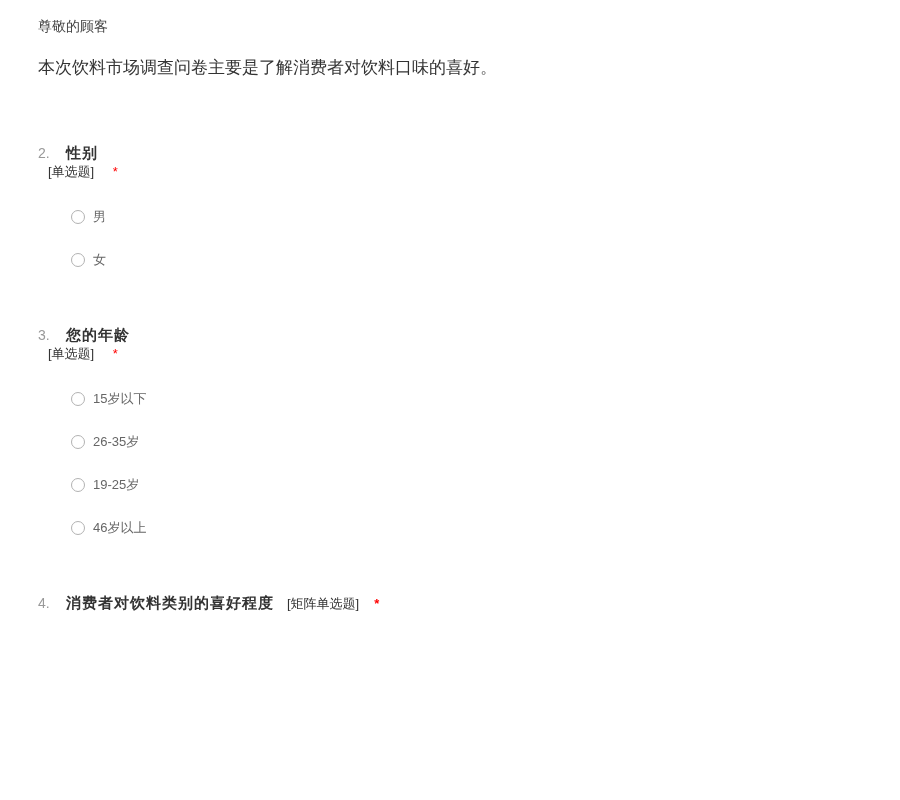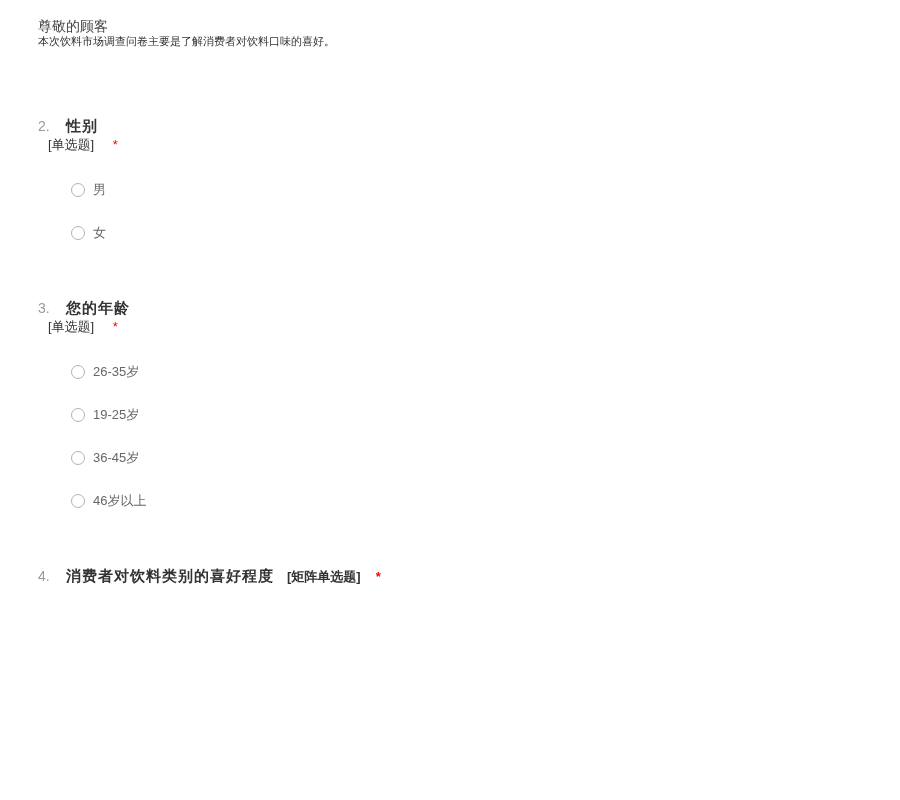--- a/index.html
+++ b/index.html
@@ -15,22 +15,23 @@
     width: 776px;
     height: 800px;
     background: #ffffff;
   }
   .greeting {
     font-size: 14px;
     color: #444444;
     line-height: 16px;
   }
   .description {
-    font-size: 11px;
+    font-size: 17px;
     color: #333333;
+    margin-top: 27px;
     line-height: 14px;
   }
   .question { margin-top: 59px; }
   .question.first { margin-top: 69px; }
   .q-header {
     display: flex;
     align-items: baseline;
   }
   .q-num {
     color: #999999;
@@ -45,21 +46,21 @@
     letter-spacing: 1px;
     text-align: center;
   }
   .q-type-row {
     margin-left: 10px;
     font-size: 13px;
     color: #333333;
   }
   .q-type-inline {
     font-size: 13px;
-    font-weight: bold;
+    font-weight: normal;
     color: #333333;
     margin-left: 13px;
     letter-spacing: 0;
   }
   .required {
     color: var(--required-color, #ff0000);
     margin-left: 15px;
     font-size: 13px;
   }
   .options {
@@ -122,29 +123,29 @@
       <span class="q-num">3.</span>
       <span class="q-title">您的年龄</span>
     </div>
     <div class="q-type-row">
       <span>[单选题]</span>
       <span class="required">*</span>
     </div>
     <div class="options">
       <div class="option">
         <span class="radio"></span>
+        <span class="option-label">15岁以下</span>
+      </div>
+      <div class="option">
+        <span class="radio"></span>
         <span class="option-label">26-35岁</span>
       </div>
       <div class="option">
         <span class="radio"></span>
         <span class="option-label">19-25岁</span>
-      </div>
-      <div class="option">
-        <span class="radio"></span>
-        <span class="option-label">36-45岁</span>
       </div>
       <div class="option">
         <span class="radio"></span>
         <span class="option-label">46岁以上</span>
       </div>
     </div>
   </div>
 
   <div class="question">
     <div class="q-header">

